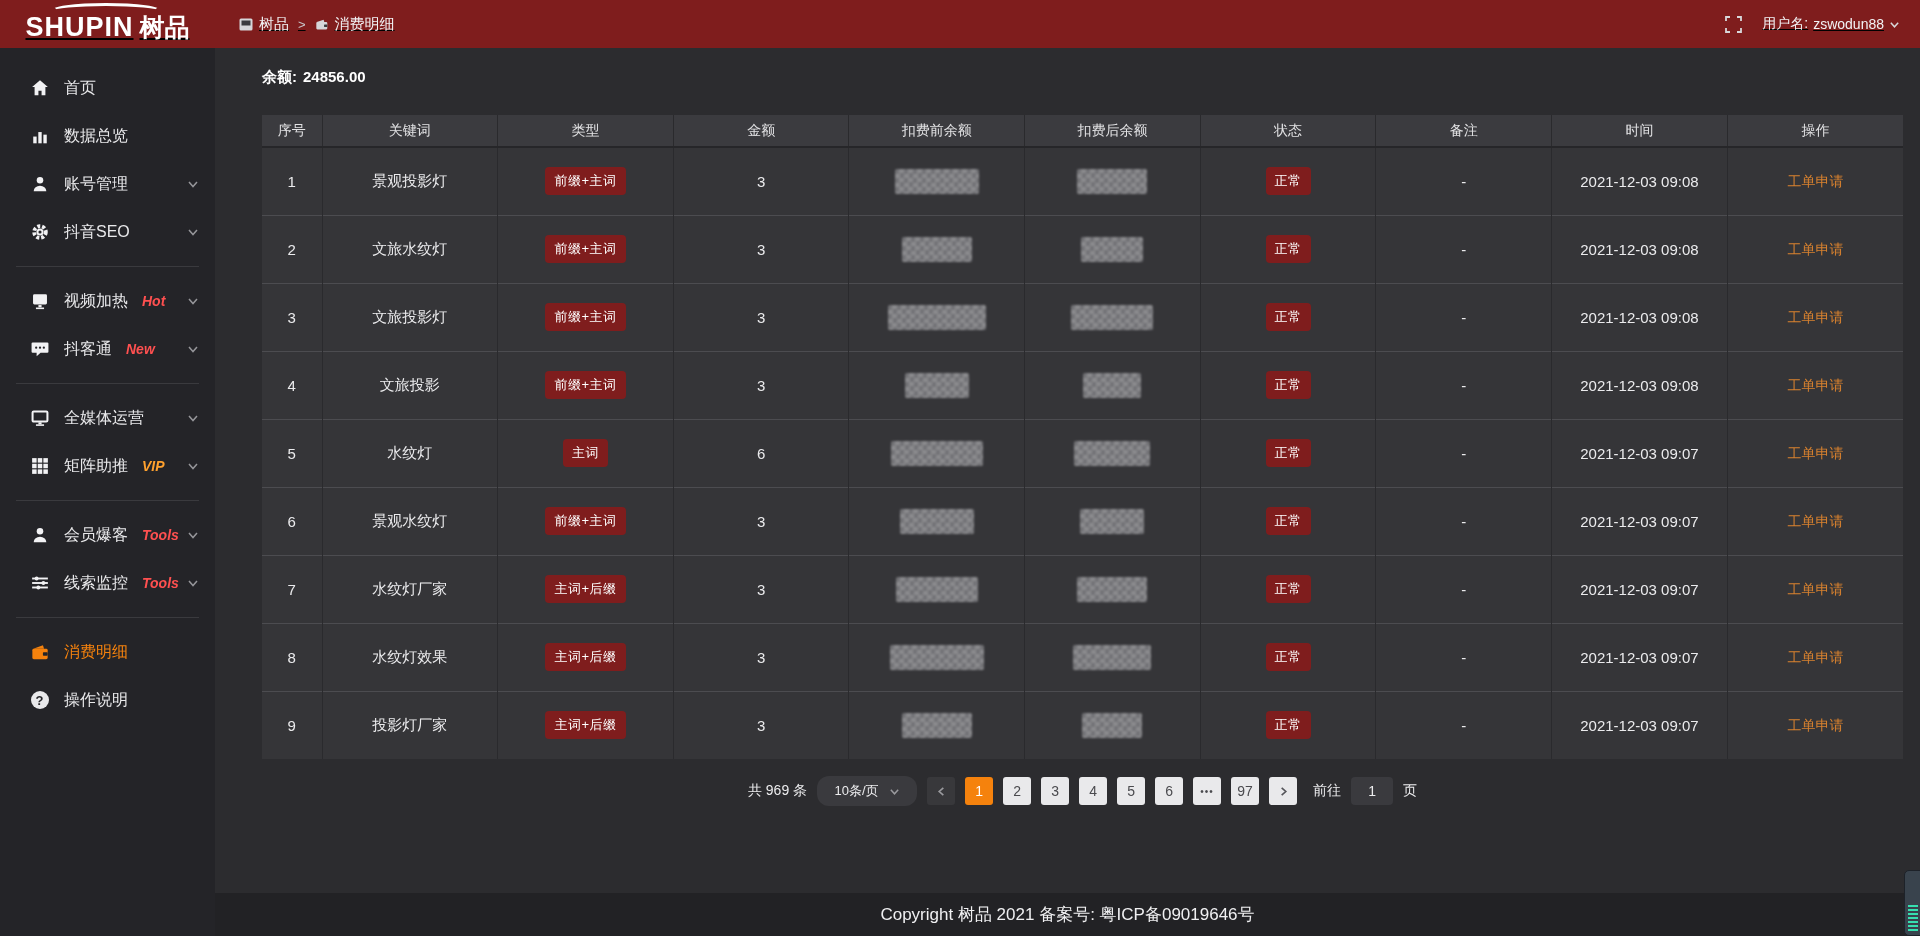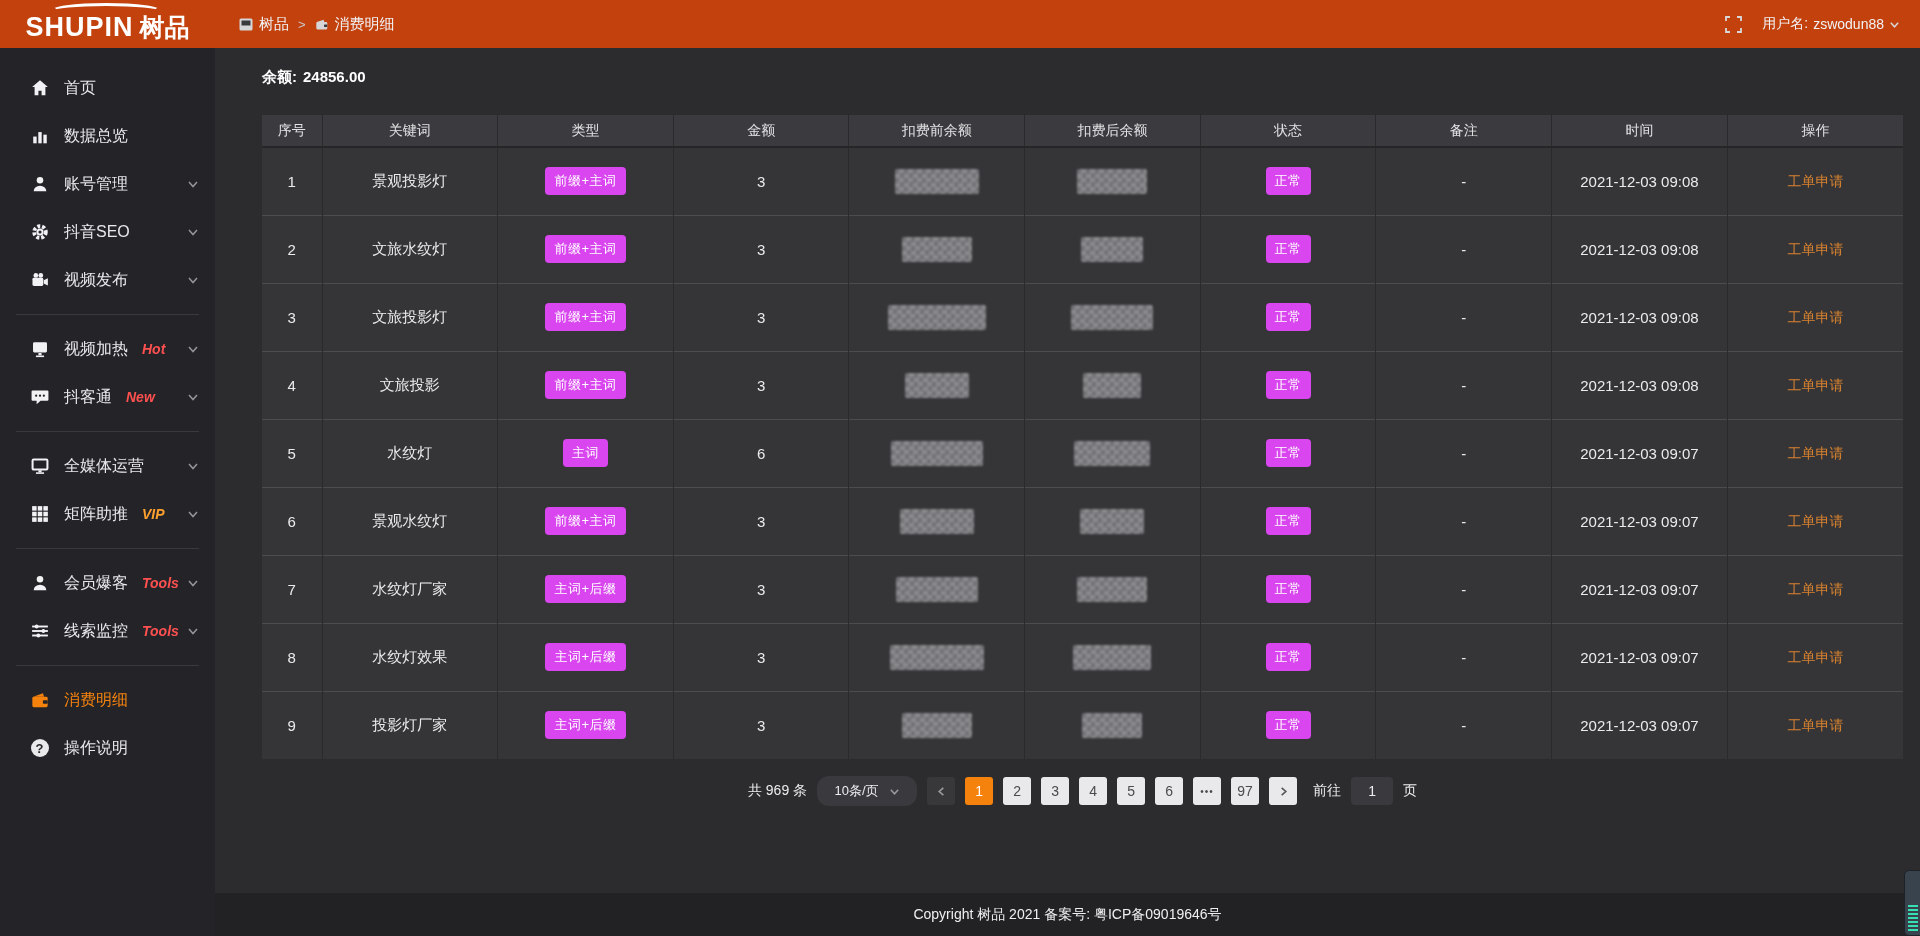--- a/index.html
+++ b/index.html
@@ -1,21 +1,21 @@
 <!DOCTYPE html>
 <html><head>
 <meta charset="utf-8">
 <style>
   * { margin:0; padding:0; box-sizing:border-box; }
   html,body { width:1920px; height:936px; overflow:hidden;
     font-family:"Liberation Sans","DejaVu Sans",sans-serif; background:#2c2c2f; }
 
   
   .topbar { position:absolute; top:0; left:0; width:1920px; height:48px;
-    background:#c2410c; display:flex; align-items:center; z-index:5; }
+    background:#7f1d1d; display:flex; align-items:center; z-index:5;text-decoration:underline; }
   .logo { width:215px; height:48px; position:relative; display:flex;
     align-items:center; justify-content:center; padding-top:6px; }
   .logo-arc { position:absolute; top:3px; left:50px; width:112px; height:16px;
     border:3px solid transparent; border-top:3px solid #fff; border-radius:50%; }
   .logo-en { color:#fff; font-weight:800; font-size:27px; letter-spacing:1px; }
   .logo-cn { color:#fff; font-weight:800; font-size:25px; margin-left:6px; }
   .breadcrumb { display:flex; align-items:center; margin-left:24px; gap:9px; }
   .crumb { display:flex; align-items:center; gap:6px; color:#f2f2f4;
     font-size:15px; cursor:pointer; }
   .crumb .mini-ic { width:14px; height:13px; display:inline-block; }
@@ -56,21 +56,21 @@
   table.grid col.c-no { width:60px; }
   thead th { height:32px; background:#3b3b3f; color:#e3e3e5; font-size:14px;
     font-weight:normal; border-right:1px solid #2a2a2d;
     border-bottom:2px solid #262629; }
   thead th:last-child { border-right:none; }
   tbody td { height:68px; background:#353538; text-align:center;
     vertical-align:middle; color:#ebebed; font-size:15px;
     border-right:1px solid #2a2a2d; }
   tbody td:last-child { border-right:none; }
   tbody tr + tr td { border-top:1px solid #4c4c50; }
-  .badge { display:inline-block; background:#d946ef; color:#fff; font-size:13px;
+  .badge { display:inline-block; background:#7f1d1d; color:#fff; font-size:13px;
     padding:5px 9px; border-radius:4px; letter-spacing:.5px; }
   .action-link { color:#d9822f; font-size:14px; cursor:pointer; }
   .blur-block { height:25px; margin:0 auto; border-radius:2px; opacity:.88;
     background:repeating-conic-gradient(#97979a 0% 25%, #7c7c80 0% 50%) 0 0/9px 9px;
     filter:blur(1.3px); }
 
   
   .pagination { margin-top:17px; display:flex; align-items:center;
     justify-content:center; gap:10px; }
   .pg-total { color:#ececee; font-size:14px; margin-right:0; }
@@ -84,21 +84,21 @@
   .pg-btn.active { background:#f5820d; color:#fff; }
   .pg-btn.dots { font-size:10px; letter-spacing:1px; }
   .pg-goto { color:#ececee; font-size:14px; margin-left:6px; }
   .pg-input { width:42px; height:28px; background:#3a3a3e; border:none;
     border-radius:4px; color:#ececee; font-size:14px; text-align:center; }
   .pg-page { color:#ececee; font-size:14px; }
 
   
   .footer { position:absolute; bottom:0; left:0; width:1705px; height:43px;
     background:#222225; display:flex; align-items:center; justify-content:center;
-    color:#f0f0f2; font-size:14px; }
+    color:#f0f0f2; font-size:17px; }
 
   
   .chat-widget { position:absolute; right:-8px; top:870px; width:24px; height:66px;
     background:#39434d; border:1px solid #1d2229; border-radius:5px; z-index:9; }
   .chat-widget .stripes { position:absolute; left:3px; right:9px; bottom:4px;
     height:26px;
     background:repeating-linear-gradient(to bottom,#36e0b0 0 2px,transparent 2px 4px); }
 
   svg { display:block; }
 </style>
@@ -188,36 +188,20 @@
       </div>
       <div class="side-item">
         <span class="ic">
           <svg viewBox="0 0 16 16" width="18" height="18">
             <circle cx="8" cy="8" r="5.2" fill="none" stroke="currentColor" stroke-width="3.4" stroke-dasharray="2.6 1.7"></circle>
             <circle cx="8" cy="8" r="3.2" fill="currentColor"></circle>
             <circle cx="8" cy="8" r="1.4" fill="#242428"></circle>
           </svg>
         </span>
         <span class="lbl">抖音SEO</span>
-        <span class="side-chev">
-          <svg viewBox="0 0 12 12" width="12" height="12" fill="none" stroke="currentColor" stroke-width="1.5">
-            <polyline points="2,4 6,8.5 10,4"></polyline>
-          </svg>
-        </span>
-      </div>
-      <div class="side-item">
-        <span class="ic">
-          <svg viewBox="0 0 16 16" width="18" height="18" fill="currentColor">
-            <circle cx="4.3" cy="3.9" r="2.1"></circle>
-            <circle cx="8.7" cy="3.9" r="2.1"></circle>
-            <rect x="1.3" y="6" width="9.6" height="7.4" rx="1.3"></rect>
-            <path d="M11.3 8.3 L15 6.4 V12.9 L11.3 11 Z"></path>
-          </svg>
-        </span>
-        <span class="lbl">视频发布</span>
         <span class="side-chev">
           <svg viewBox="0 0 12 12" width="12" height="12" fill="none" stroke="currentColor" stroke-width="1.5">
             <polyline points="2,4 6,8.5 10,4"></polyline>
           </svg>
         </span>
       </div>
       <div class="side-divider"></div>
       <div class="side-item">
         <span class="ic">
           <svg viewBox="0 0 16 16" width="18" height="18" fill="currentColor">

